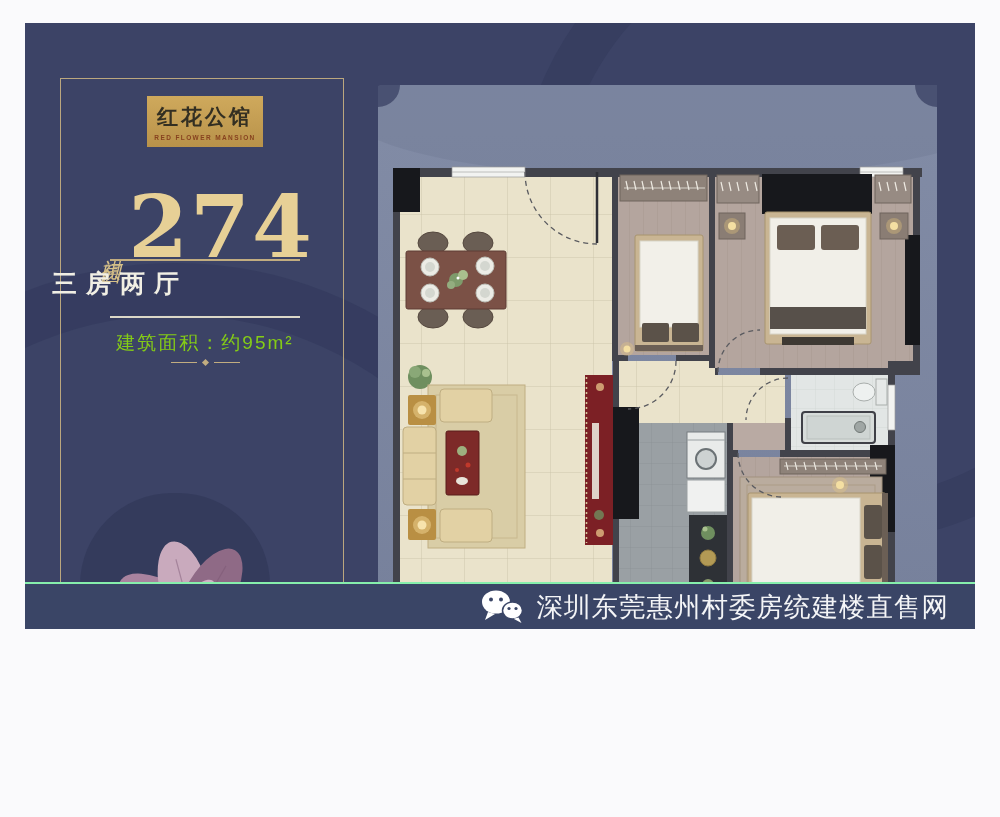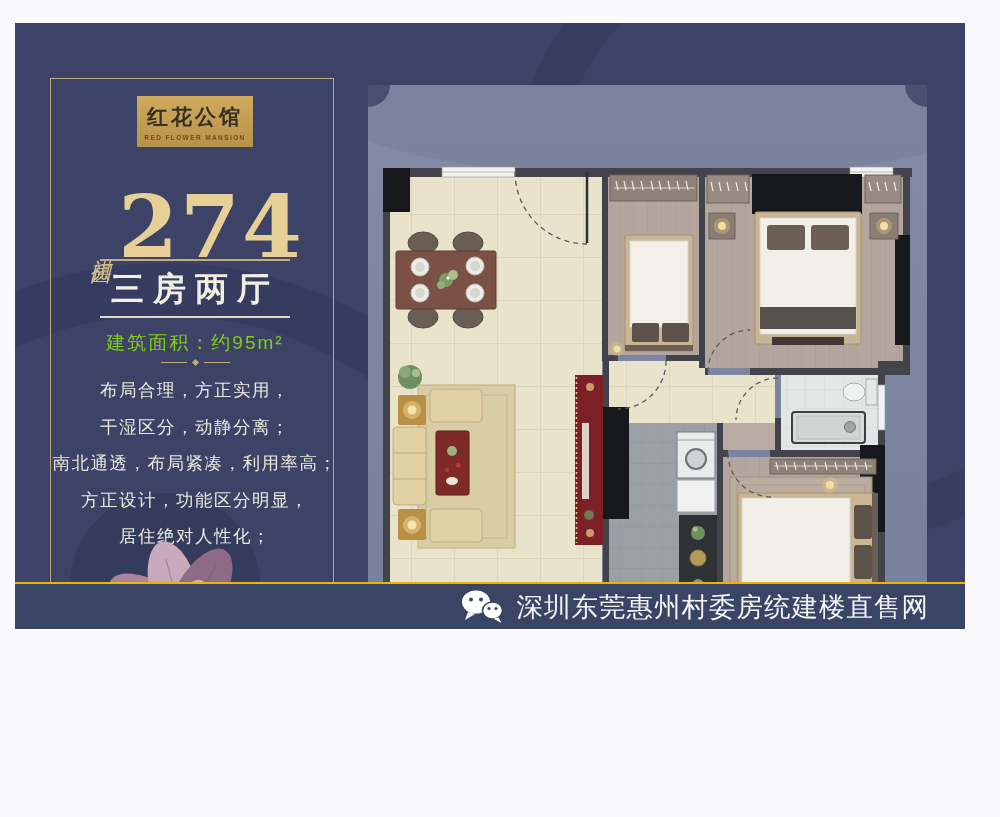--- a/index.html
+++ b/index.html
@@ -4,21 +4,21 @@
 <style>
   :root{
     --page-bg:#fafafc; --poster-navy:#3c4366; --poster-navy-dark:#333a5a;
     --gold:#c2ad80; --gold-bright:#e7d096; --logo-gold:#c29e52;
     --cream-text:#f1efe4; --panel-slate:#7c86a1; --red-accent-wall:#7c2025;
     --footer-navy:#3a4566;
   }
   *{margin:0;padding:0;box-sizing:border-box}
   body{width:1000px;height:817px;background:var(--page-bg,#fafafc);
        font-family:"Liberation Sans",sans-serif;position:relative;overflow:hidden}
-  .poster{position:absolute;left:15px;top:23px;width:950px;height:606px;
+  .poster{position:absolute;left:25px;top:23px;width:950px;height:606px;
           background:var(--poster-navy,#3c4366);overflow:hidden}
   .deco{position:absolute;z-index:0}
   .ring1{left:-260px;top:240px;width:820px;height:820px;border-radius:50%;
          border:52px solid rgba(47,54,88,0.45)}
   .ring2{right:-200px;top:-140px;width:660px;height:660px;border-radius:50%;
          border:44px solid rgba(47,54,88,0.4)}
   .bump{bottom:44px;width:190px;height:92px;border-radius:95px 95px 0 0;
         background:var(--poster-navy-dark,#333a5a);opacity:.85}
   .bump.l{left:55px}.bump.r{right:55px}
   .gold-frame{position:absolute;left:35px;top:55px;width:284px;height:657px;
@@ -30,35 +30,35 @@
   .logo-sub{font-size:6.5px;color:#87421f;letter-spacing:1.4px;margin-top:3px;font-weight:bold}
   .unit-row{position:absolute;left:27px;top:146px;width:306px;height:94px;z-index:2;
             display:flex;align-items:flex-end;justify-content:center}
   .unit-prefix{writing-mode:vertical-rl;font-family:"DejaVu Serif",serif;font-style:italic;
                font-size:21px;color:#d5bf88;letter-spacing:5px;padding-bottom:10px;margin-right:4px}
   .unit-number{font-family:"DejaVu Serif",serif;font-weight:bold;font-size:86px;line-height:.82;
                color:var(--gold-bright,#e7d096);letter-spacing:2px}
   .divider{position:absolute;left:85px;width:190px;height:2px;z-index:2}
   .d1{top:236px;background:var(--gold,#c2ad80)}
   .d2{top:293px;background:#dcd8c8}
-  .layout-type{position:absolute;left:27px;top:244px;width:306px;text-align:center;z-index:2;
-               font-size:33px;color:var(--cream-text,#f1efe4);letter-spacing:9px;font-weight:bold}
+  .layout-type{position:absolute;left:27px;top:244px;width:306px;z-index:2;
+               font-size:25px;color:var(--cream-text,#f1efe4);letter-spacing:9px;font-weight:bold}
   .area-text{position:absolute;left:27px;top:307px;width:306px;text-align:center;z-index:2;
              font-size:19px;color:#84cc16;letter-spacing:2px}
   .ornament{position:absolute;left:27px;top:337px;width:306px;z-index:2;
             display:flex;align-items:center;justify-content:center;gap:6px}
   .orn-line{width:26px;height:1px;background:var(--gold,#c2ad80)}
   .orn-diamond{width:5px;height:5px;background:var(--gold,#c2ad80);transform:rotate(45deg)}
   .features{position:absolute;left:10px;top:349px;width:340px;z-index:2;text-align:center}
   .features p{font-size:17.5px;color:#eae8dc;letter-spacing:1.5px;line-height:36.5px}
   .flower{position:absolute;left:18px;top:478px;width:260px;height:300px;z-index:3}
   .plan-panel{position:absolute;left:353px;top:62px;width:559px;height:660px;z-index:2}
   .footer-bar{position:absolute;left:0;right:0;bottom:0;height:47px;z-index:4;
-              background:var(--footer-navy,#3a4566);border-top:2px solid #eab308;
-              display:flex;align-items:center;justify-content:flex-end;gap:12px;padding-right:36px}
+              background:var(--footer-navy,#3a4566);border-top:2px solid #86efac;
+              display:flex;align-items:center;justify-content:flex-end;gap:12px;padding-right:26px}
   .footer-text{font-size:26.5px;color:#f4f5f7;letter-spacing:1px}
 </style>
 </head>
 <body>
 
 <div class="poster">
 
   <div class="deco ring1"></div>
   <div class="deco ring2"></div>
   <div class="deco bump l"></div>
@@ -80,27 +80,20 @@
   <div class="layout-type">三房两厅</div>
   <div class="divider d2"></div>
   <div class="area-text">建筑面积：约95m²</div>
 
   <div class="ornament">
     <span class="orn-line"></span>
     <span class="orn-diamond"></span>
     <span class="orn-line"></span>
   </div>
 
-  <div class="features">
-    <p>布局合理，方正实用，</p>
-    <p>干湿区分，动静分离；</p>
-    <p>南北通透，布局紧凑，利用率高；</p>
-    <p>方正设计，功能区分明显，</p>
-    <p>居住绝对人性化；</p>
-  </div>
 
   <div class="flower">
     <svg width="260" height="300" viewBox="0 0 260 300">
       <g transform="translate(150,122)">
         <path d="M6,58 C-2,110 -18,148 -44,180" stroke="#9cae9a" stroke-width="5.5" fill="none" stroke-linecap="round"></path>
         <ellipse cx="-62" cy="96" rx="36" ry="15" transform="rotate(-38 -62 96)" fill="#a2b4a0"></ellipse>
         <ellipse cx="-28" cy="150" rx="28" ry="12" transform="rotate(55 -28 150)" fill="#93a791"></ellipse>
         <g>
           <ellipse transform="rotate(-15) translate(34,0)" rx="50" ry="24" fill="#b691aa"></ellipse>
           <ellipse transform="rotate(30) translate(34,0)" rx="50" ry="24" fill="#a37d99"></ellipse>

